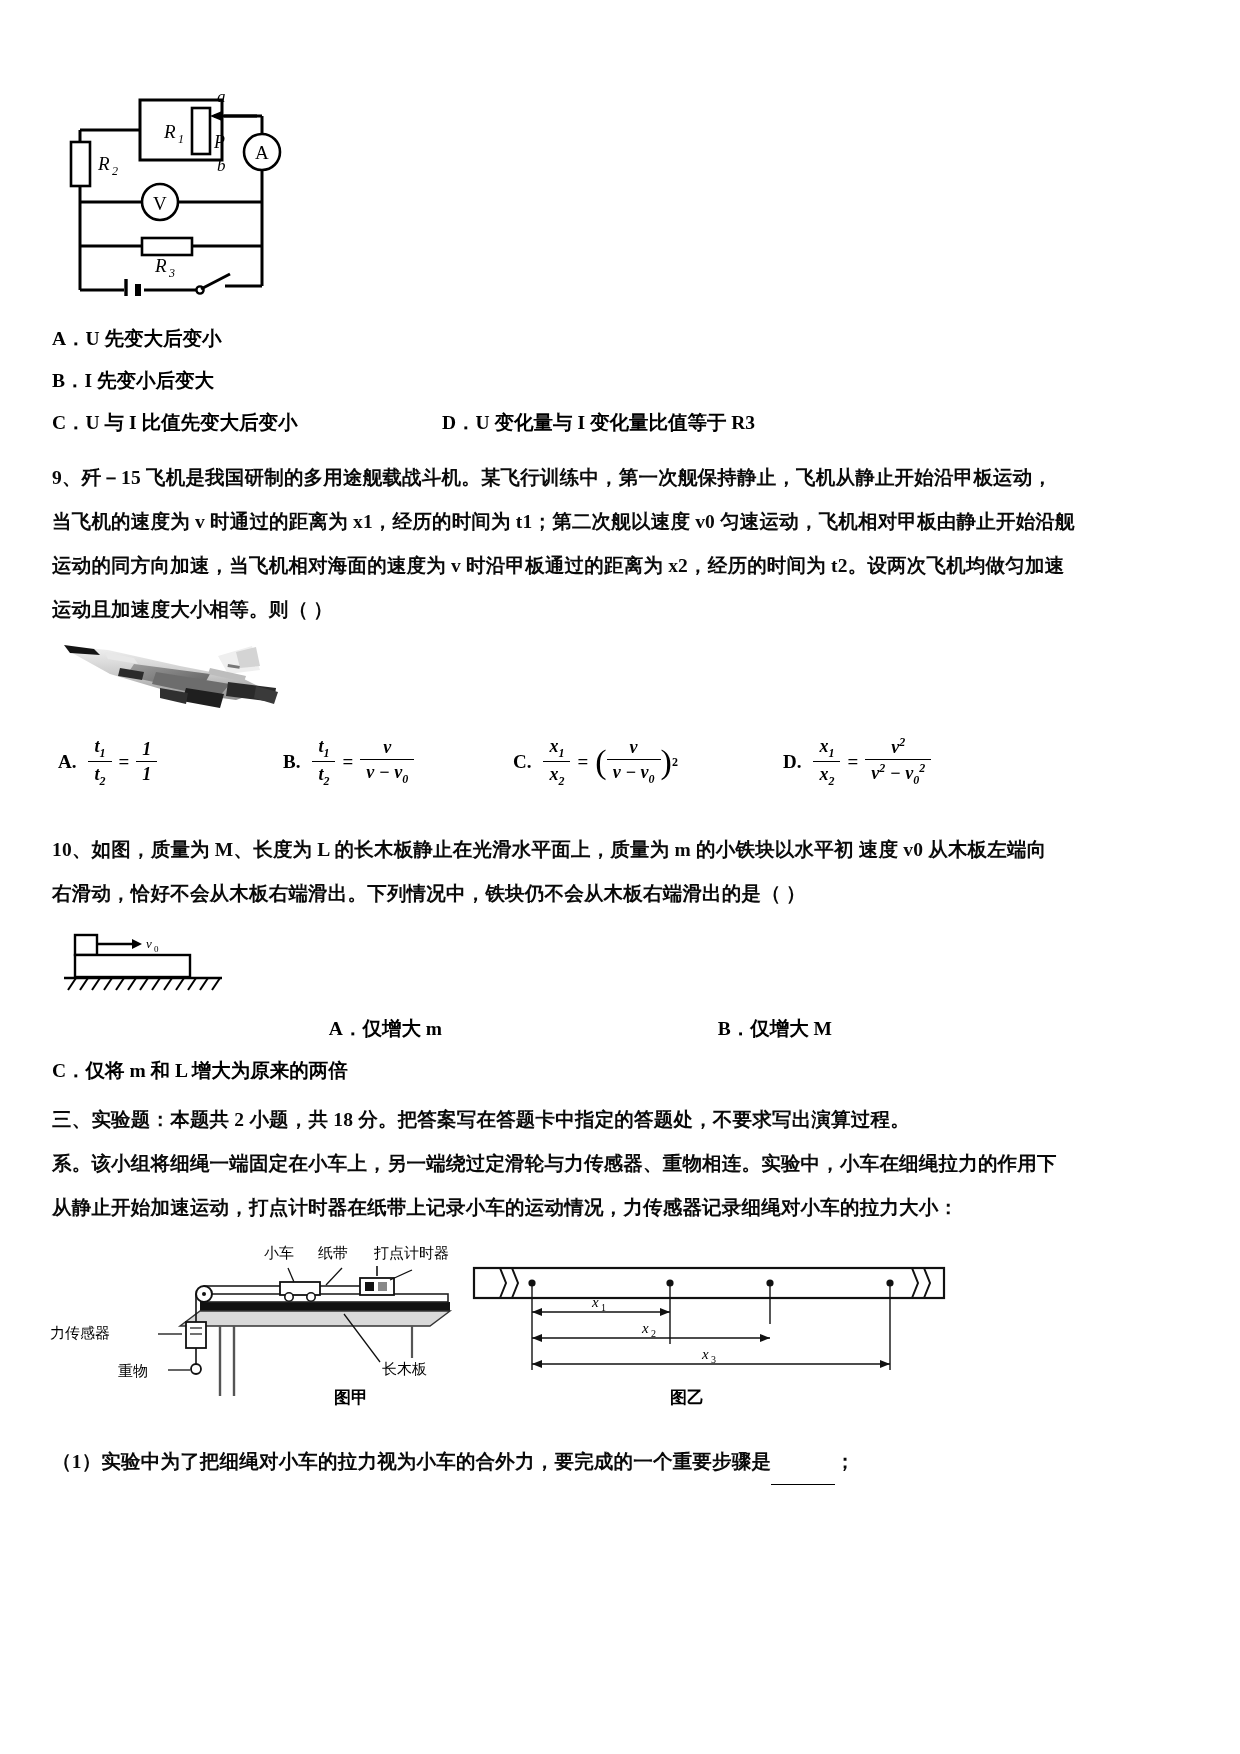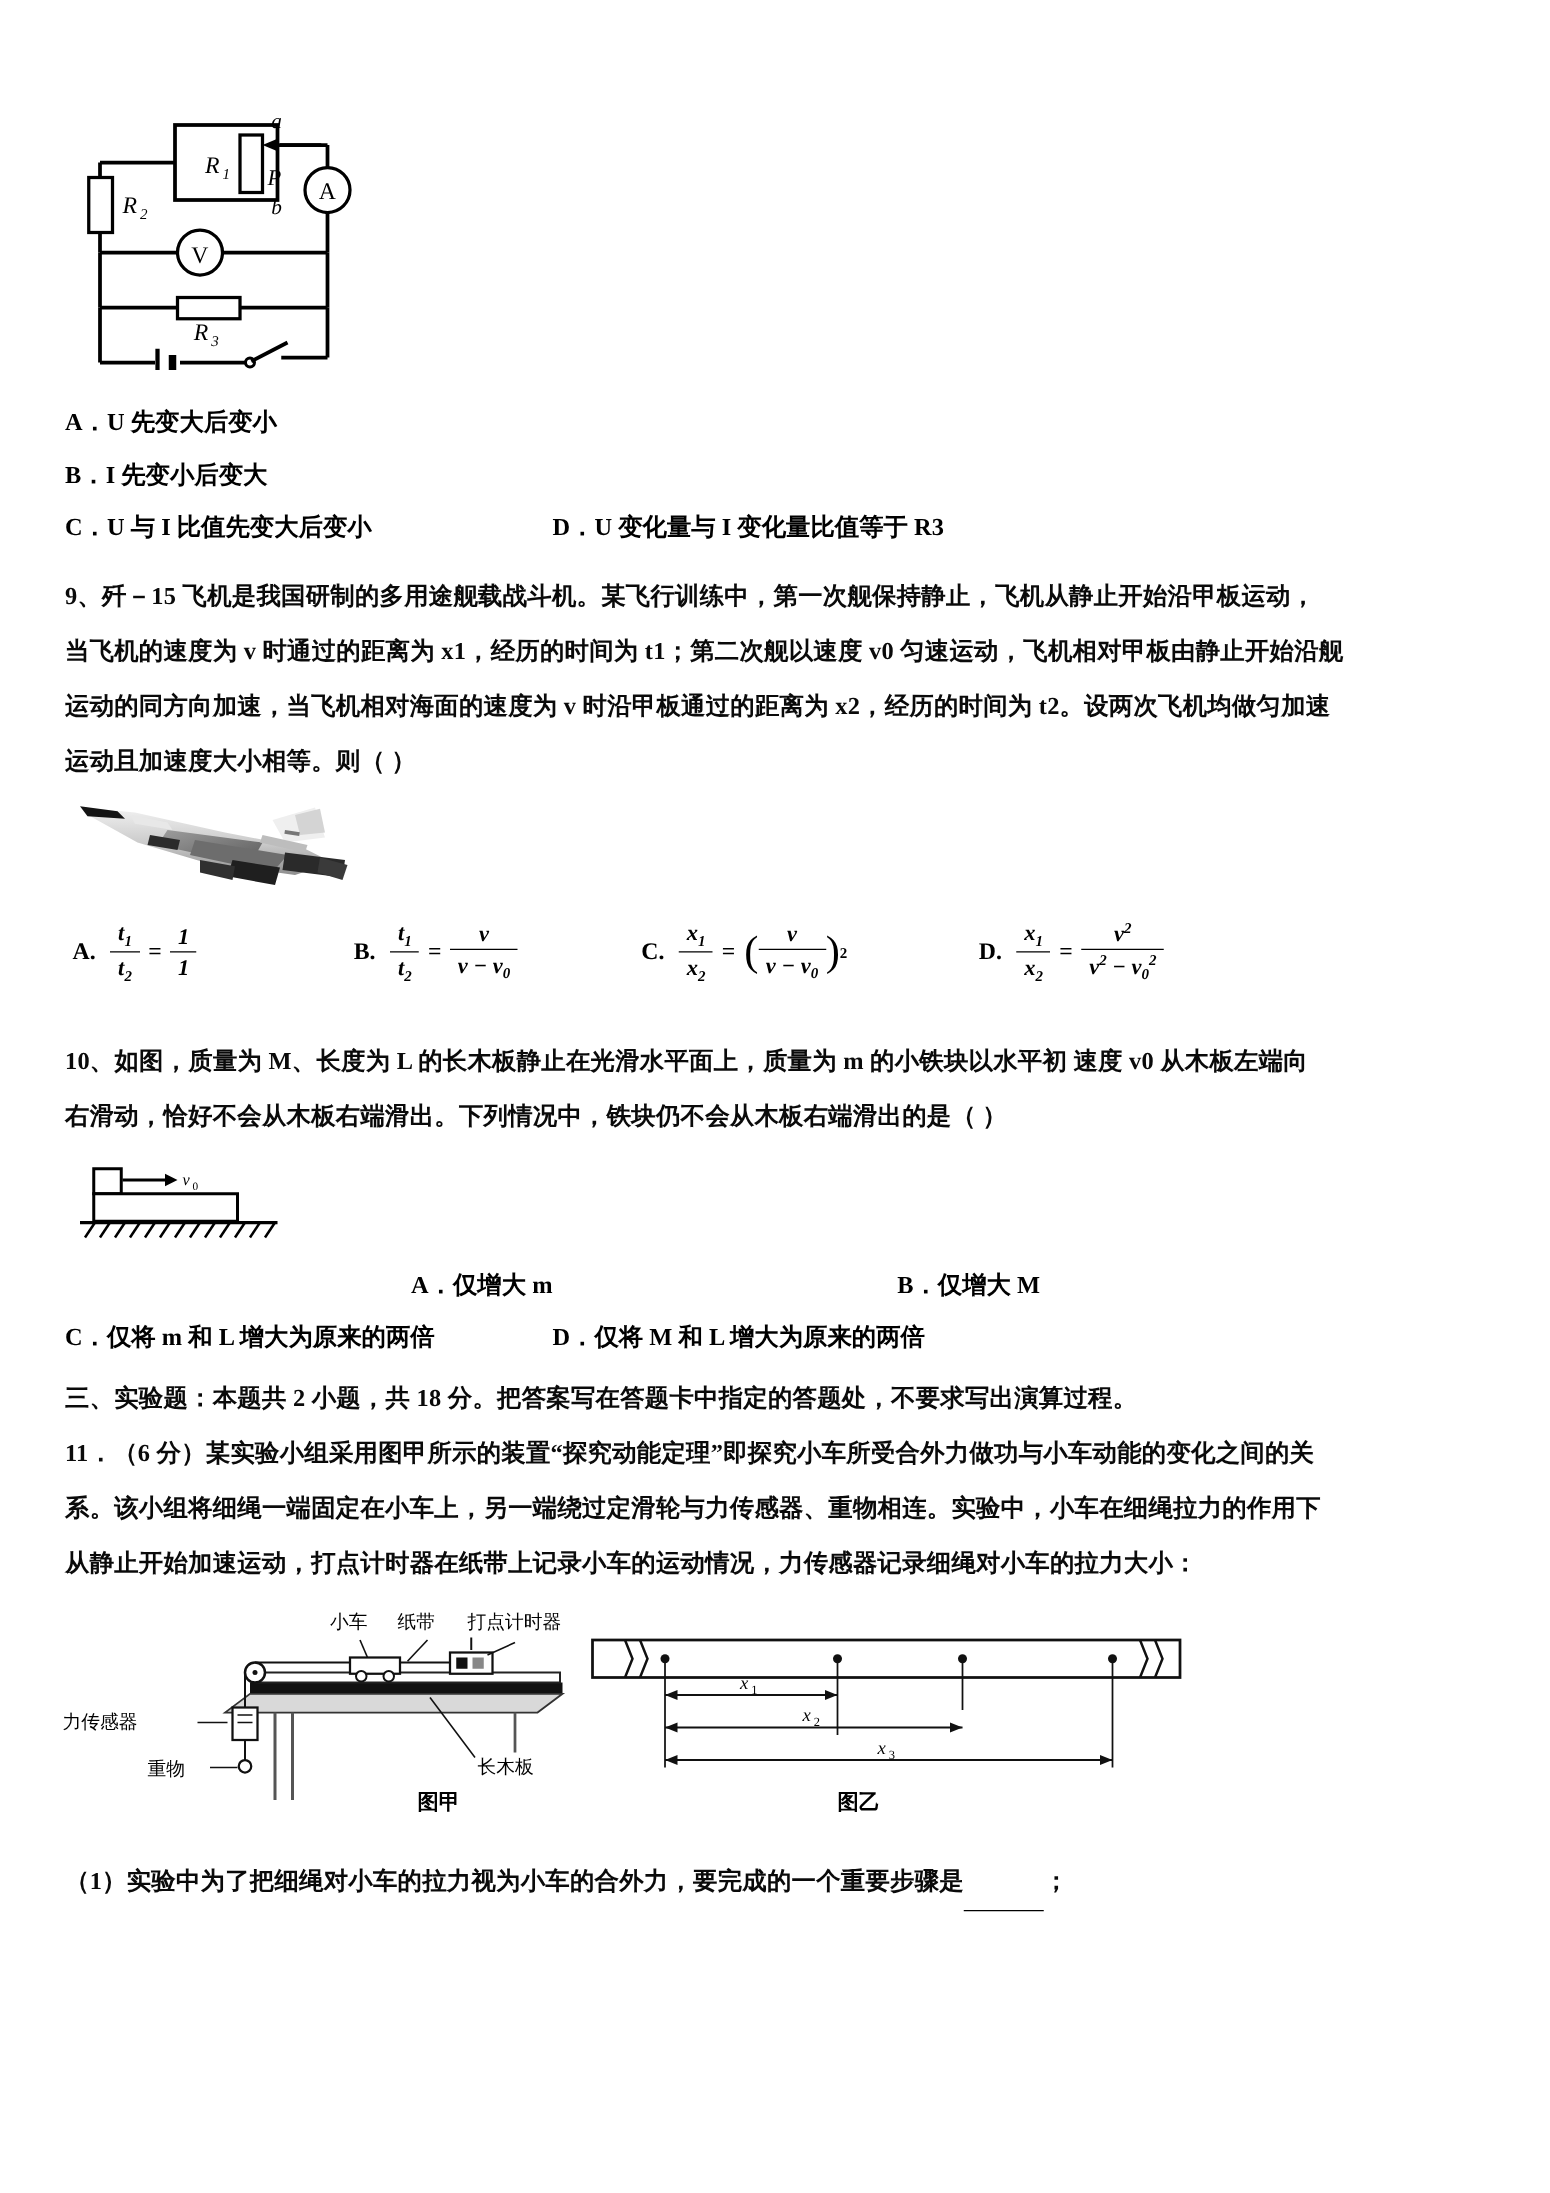--- a/index.html
+++ b/index.html
@@ -348,26 +348,24 @@
       <text x="92" y="26" font-size="9" font-family="Liberation Serif, serif">0</text>
     </svg>
   </div>
 
   <div class="opt-row" style="margin-top:12px;text-align:right;">
     <div class="opt-col">A．仅增大 m</div>
     <div class="opt-col">B．仅增大 M</div>
   </div>
   <div class="opt-row">
     <div class="opt-col">C．仅将 m 和 L 增大为原来的两倍</div>
-    <div class="opt-col">D．仅将 M 和 L 增大为原来的两倍</div>
   </div>
 
   <div class="para" style="margin-top:6px;">三、实验题：本题共 2 小题，共 18 分。把答案写在答题卡中指定的答题处，不要求写出演算过程。</div>
 
-  <div class="para q">11．（6 分）某实验小组采用图甲所示的装置“探究动能定理”即探究小车所受合外力做功与小车动能的变化之间的关</div>
   <div class="para q">系。该小组将细绳一端固定在小车上，另一端绕过定滑轮与力传感器、重物相连。实验中，小车在细绳拉力的作用下</div>
   <div class="para q">从静止开始加速运动，打点计时器在纸带上记录小车的运动情况，力传感器记录细绳对小车的拉力大小：</div>
 
   <div class="fig-exp" style="margin-top:6px;">
 
     <svg width="400" height="170" viewBox="0 0 400 170" style="position:absolute;left:0;top:0;">
 
       <rect x="88" y="66" width="250" height="9" fill="#111"></rect>
 
       <polygon points="88,75 338,75 318,90 68,90" fill="#d9d9d9" stroke="#333" stroke-width="1.4"></polygon>

